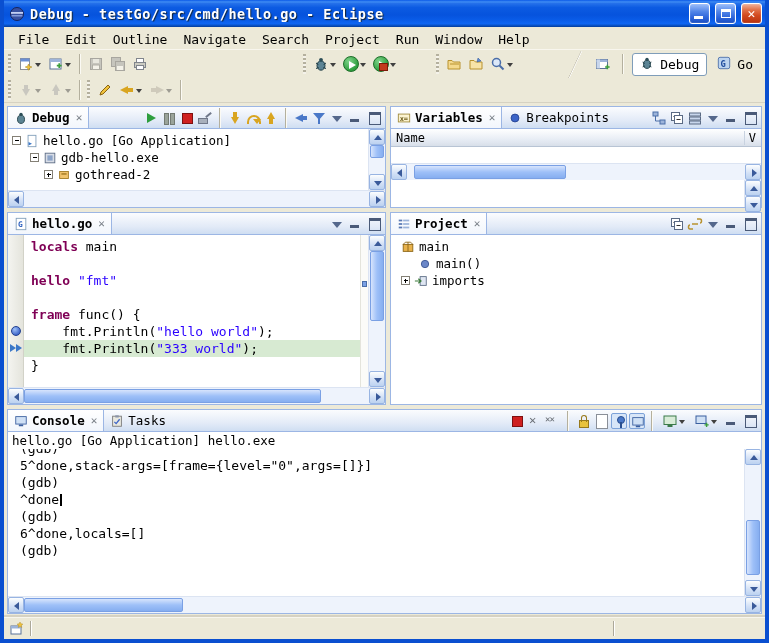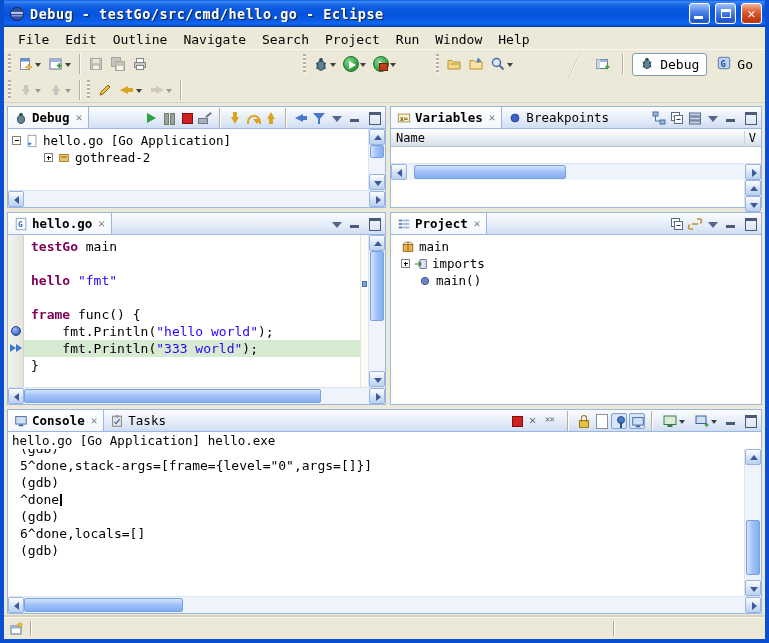--- a/index.html
+++ b/index.html
@@ -370,20 +370,29 @@
             <div class="tree">
               <div class="trow">
                 <span class="hdl"></span>
                 <span class="i" style="width:14px;height:14px"><svg width="14" height="14" viewBox="0 0 16 16">
                       <rect x="3.5" y="1.5" width="9" height="13" fill="#fff" stroke="#7f9db9"></rect>
                       <path d="M4 13l4-2 -4-2z" fill="#3c78c8"></path>
                     </svg></span>
                 <span>hello.go [Go Application]</span>
               </div>
               <div class="trow">
+                <span class="ind1"></span>
+                <span class="hdl"></span>
+                <span class="i" style="width:14px;height:14px"><svg width="14" height="14" viewBox="0 0 16 16">
+                      <rect x="2.5" y="2.5" width="11" height="11" fill="#d8dde6" stroke="#5a6a84"></rect>
+                      <rect x="5" y="5" width="6" height="6" fill="#8ca4c8"></rect>
+                    </svg></span>
+                <span>gdb-hello.exe</span>
+              </div>
+              <div class="trow">
                 <span class="ind2"></span>
                 <span class="hdl plus"></span>
                 <span class="i" style="width:14px;height:14px"><svg width="14" height="14" viewBox="0 0 16 16">
                       <rect x="3" y="4" width="10" height="8" fill="#f0c36c" stroke="#a07820"></rect>
                       <rect x="5" y="6" width="6" height="1.6" fill="#a07820"></rect>
                     </svg></span>
                 <span>gothread-2</span>
               </div>
             </div>
             <div class="vsb">
@@ -482,21 +491,21 @@
               <span class="vbtn vmin"></span>
               <span class="vbtn vmax"></span>
             </span>
           </div>
           <div class="ebody">
             <div class="ruler">
               <span class="mark mark-bp" style="top:89px"></span>
               <span class="mark mark-ip" style="top:106px"></span>
             </div>
             <div class="ecode">
-              <div class="codeline"><span class="kw">testGo</span><span> main</span></div>
+              <div class="codeline"><span class="kw">locals</span><span> main</span></div>
               <div class="codeline"></div>
               <div class="codeline"><span class="kw">hello</span><span> </span><span class="str">"fmt"</span></div>
               <div class="codeline"></div>
               <div class="codeline"><span class="kw">frame</span><span> func() {</span></div>
               <div class="codeline"><span>    fmt.Println(</span><span class="str">"hello world"</span><span>);</span></div>
               <div class="codeline curline"><span>    fmt.Println(</span><span class="str">"333 world"</span><span>);</span></div>
               <div class="codeline"><span>}</span></div>
             </div>
             <div class="oruler">
                 <span class="odot"></span>
@@ -552,33 +561,33 @@
           </div>
           <div class="tree" style="padding-left:10px">
             <div class="trow">
               <span class="i" style="width:14px;height:14px"><svg width="14" height="14" viewBox="0 0 16 16">
                     <rect x="2.5" y="5" width="11" height="8" fill="#e8b24c" stroke="#8a6414"></rect>
                     <path d="M2.5 5l2.5-2.5h6L13.5 5M8 2.5V13" stroke="#8a6414" fill="none"></path>
                   </svg></span>
               <span>main</span>
             </div>
             <div class="trow">
+              <span style="width:13px;flex:none"></span>
+              <span class="i" style="width:14px;height:14px"><svg width="14" height="14" viewBox="0 0 16 16">
+                    <circle cx="8" cy="8" r="4.2" fill="#6b87c8" stroke="#3a5490"></circle>
+                  </svg></span>
+              <span>main()</span>
+            </div>
+            <div class="trow">
               <span class="hdl plus"></span>
               <span class="i" style="width:14px;height:14px"><svg width="14" height="14" viewBox="0 0 16 16">
                     <rect x="7" y="3" width="7" height="10" fill="#dfe6f2" stroke="#5a6a84"></rect>
                     <path d="M1 8h6M5 5.5L8 8l-3 2.5" stroke="#3c7a3c" stroke-width="1.4" fill="none"></path>
                   </svg></span>
               <span>imports</span>
-            </div>
-            <div class="trow">
-              <span style="width:13px;flex:none"></span>
-              <span class="i" style="width:14px;height:14px"><svg width="14" height="14" viewBox="0 0 16 16">
-                    <circle cx="8" cy="8" r="4.2" fill="#6b87c8" stroke="#3a5490"></circle>
-                  </svg></span>
-              <span>main()</span>
             </div>
           </div>
         </div>
       </div>
     </div>
 
     <div class="view" style="flex:1">
       <div class="vtitle">
         <span class="vtab sel">
           <span class="i" style="width:14px;height:14px"><svg width="14" height="14" viewBox="0 0 16 16">

